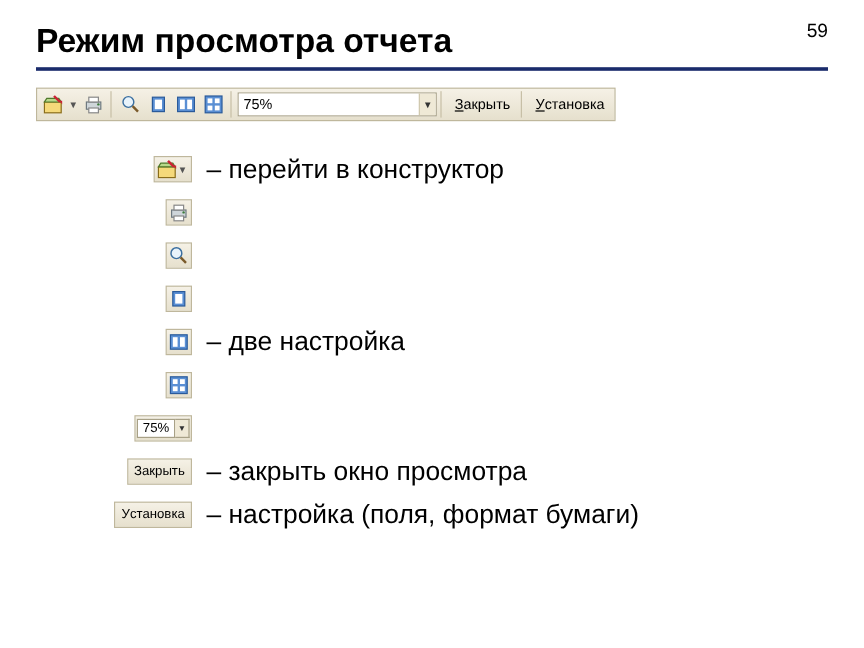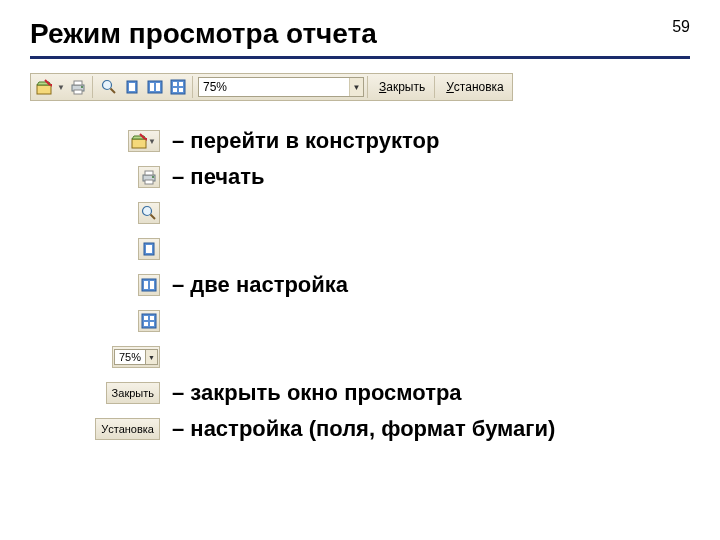--- a/index.html
+++ b/index.html
@@ -132,21 +132,20 @@
     align-items: center;
     justify-content: center;
     height: 22px;
     background: linear-gradient(#f5f1e6,#e6e0cd);
     border: 1px solid #bfb79c;
     padding: 0 2px;
   }
   .legend-text {
     font-size: 22px;
     color: #000;
-    font-weight: bold;
   }
 
   .mini-zoom {
     display:inline-flex;
     align-items:center;
     border:1px solid #bfb79c;
     background:linear-gradient(#f5f1e6,#e6e0cd);
     height:22px;
     padding:1px;
   }
@@ -290,21 +289,20 @@
     </div>
 
     <div class="legend-row">
       <div class="legend-icon">
           <span class="iconbox">
         <svg class="ic-svg" width="16" height="16">
               <use href="#i-print"></use>
             </svg>
       </span>
         </div>
-      <div class="legend-text">– печать</div>
     </div>
 
     <div class="legend-row">
       <div class="legend-icon">
           <span class="iconbox">
         <svg class="ic-svg" width="16" height="16">
               <use href="#i-zoom"></use>
             </svg>
       </span>
         </div>

